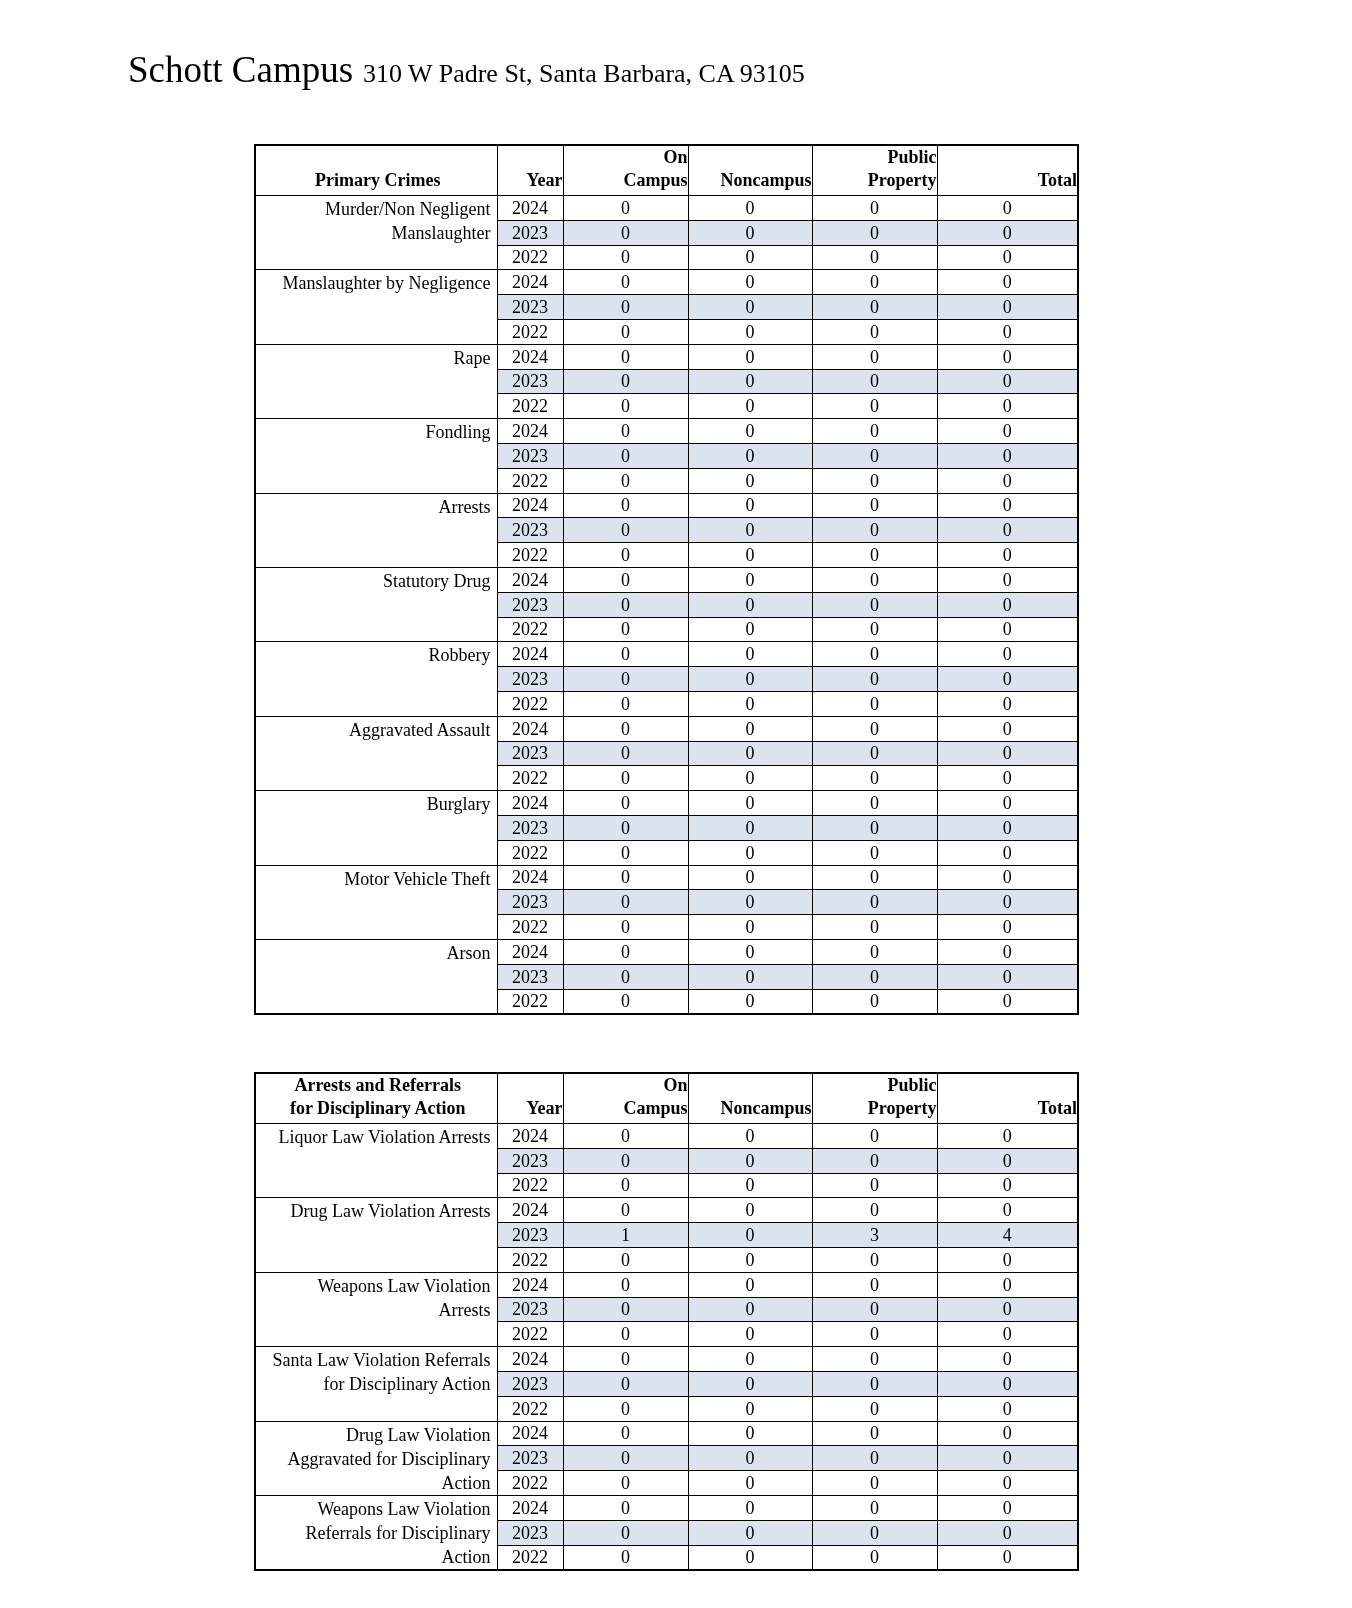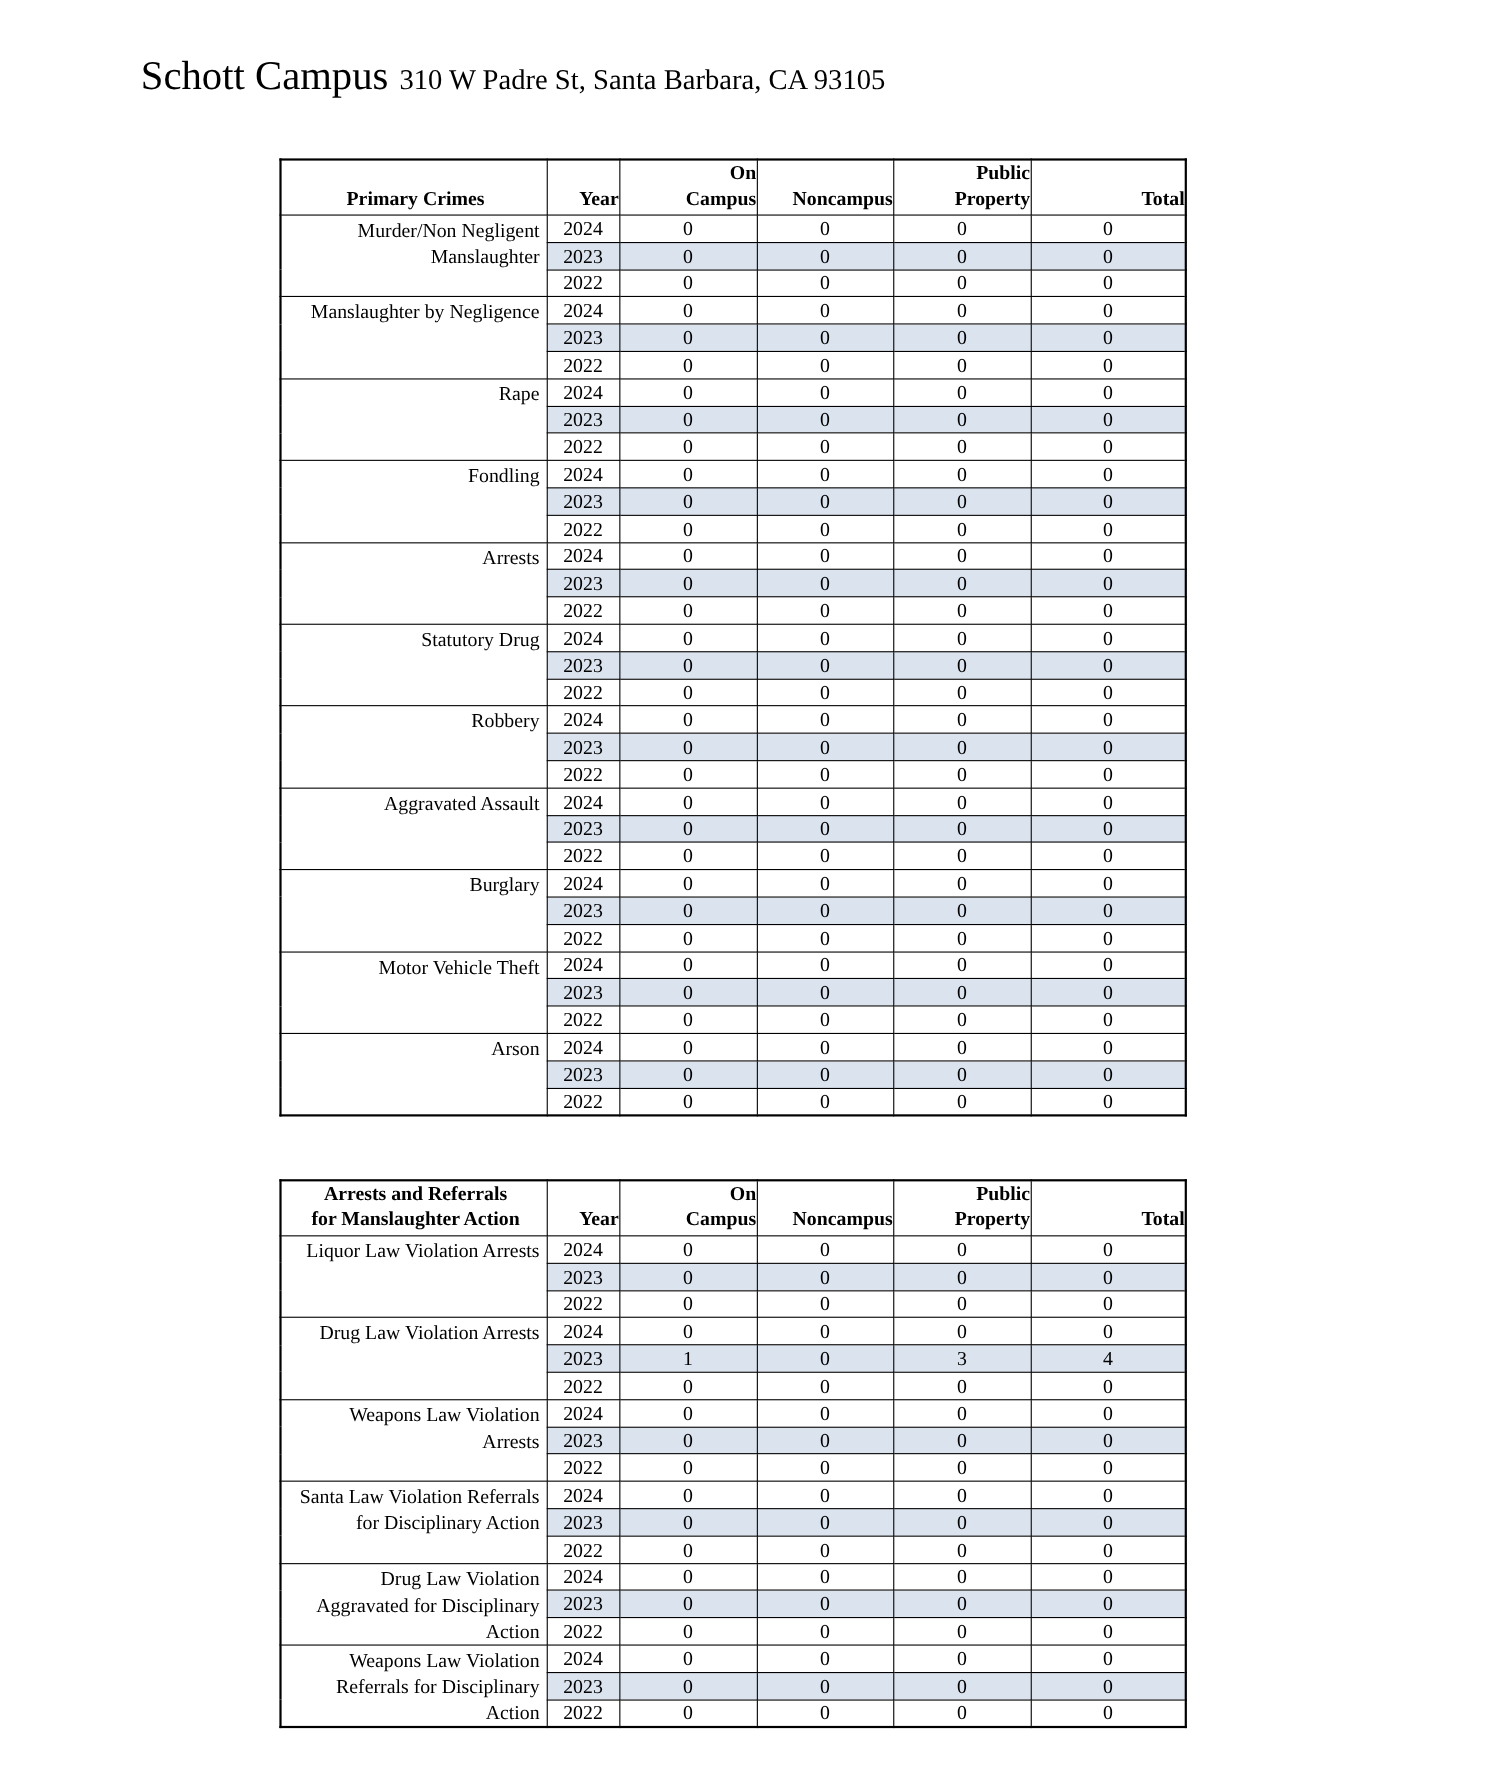--- a/index.html
+++ b/index.html
@@ -358,21 +358,21 @@
       <col style="width:242px">
       <col style="width:66px">
       <col style="width:125px">
       <col style="width:124px">
       <col style="width:125px">
       <col style="width:141px">
     </colgroup>
     <thead>
       <tr>
         <th class="cat-h">Arrests and Referrals
-for Manslaughter Action</th>
+for Disciplinary Action</th>
         <th>Year</th>
         <th>On
 Campus</th>
         <th>Noncampus</th>
         <th>Public
 Property</th>
         <th>Total</th>
       </tr>
     </thead>
     <tbody>

